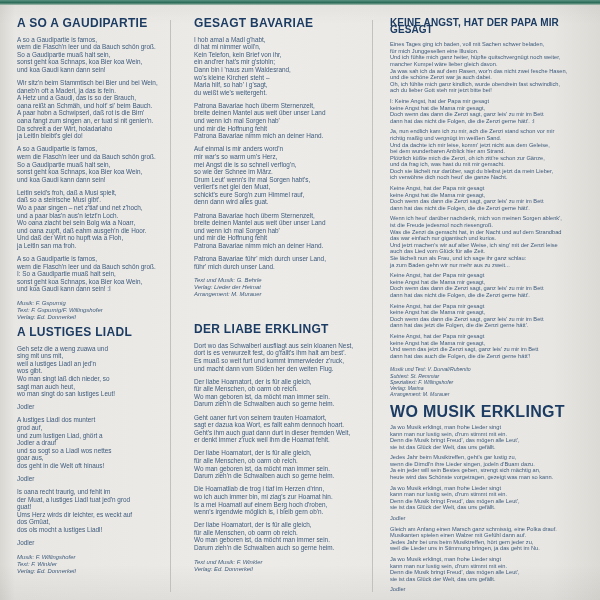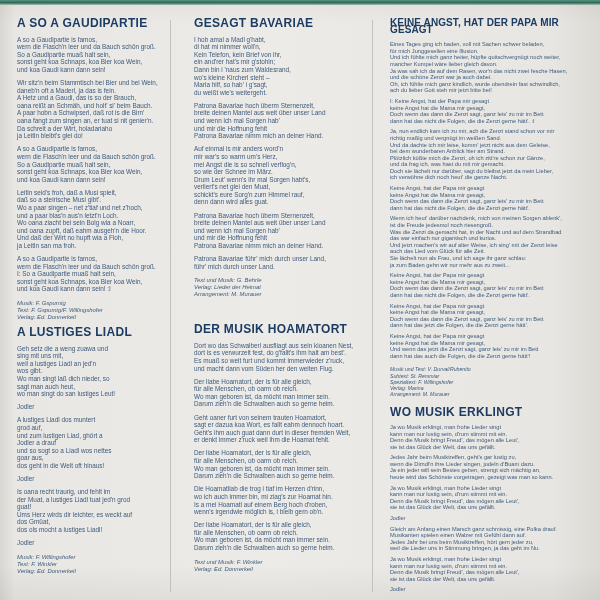--- a/index.html
+++ b/index.html
@@ -13,21 +13,21 @@
   .top-strip{position:absolute;top:0;left:0;right:0;height:5px;
     background:linear-gradient(180deg,#5a9280 0%,#2a6a57 55%,#8fae9f 90%,#cfd6cf 100%);}
   .divider{position:absolute;top:20px;bottom:8px;width:1px;background:#c2c1bd;}
   .d1{left:170px;}
   .d2{left:372px;}
   .col{position:absolute;top:20px;color:#3d5b7d;}
   .col1{left:17px;width:152px;font-size:6.4px;line-height:7.6px;}
   .col2{left:194px;width:176px;font-size:6.4px;line-height:7.6px;}
   .col3{left:390px;width:204px;font-size:5.7px;line-height:6.6px;}
   h2{margin:0 0 8px 0;font-weight:bold;color:#1c3c63;font-size:12px;letter-spacing:0.3px;}
-  .col3 h2{font-size:12px;}
+  .col3 h2{font-size:16px;}
   .col3 .t-long h2{font-size:10px;letter-spacing:0.1px;}
   .col1 .song + .song{margin-top:8px;}
   .col2 .song + .song{margin-top:28px;}
   .col3 .song + .song{margin-top:12px;}
   .stanza{margin-bottom:5.5px;}
   .col3 .stanza{margin-bottom:4px;}
   .line{white-space:nowrap;}
   .credits{margin-top:7px;font-style:italic;font-size:5.9px;line-height:7px;color:#3c5a7b;}
   .col3 .credits{font-size:5.2px;line-height:6.2px;}
   .credit-line{white-space:nowrap;}
@@ -182,21 +182,21 @@
             <div class="line">führ' mich durch unser Land.</div>
           </div>
         </div>
       <div class="credits">
           <div class="credit-line">Text und Musik: G. Behrle</div>
           <div class="credit-line">Verlag: Lieder der Heimat</div>
           <div class="credit-line">Arrangement: M. Murauer</div>
         </div>
     </section>
     <section class="song">
-      <h2>DER MUSIK HOAMATORT</h2>
+      <h2>DER LIABE ERKLINGT</h2>
       <div class="stanzas">
           <div class="stanza">
             <div class="line">Dort wo das Schwalberl ausfliagt aus sein kloanen Nest,</div>
             <div class="line">dort is es verwurzelt fest, do g'fallt's ihm halt am best'.</div>
             <div class="line">Es muaß so weit furt und kommt immerwieder z'ruck,</div>
             <div class="line">und macht dann vom Süden her den weiten Flug.</div>
           </div>
           <div class="stanza">
             <div class="line">Der liabe Hoamatort, der is für alle gleich,</div>
             <div class="line">für alle Menschen, ob oarm ob reich.</div>

